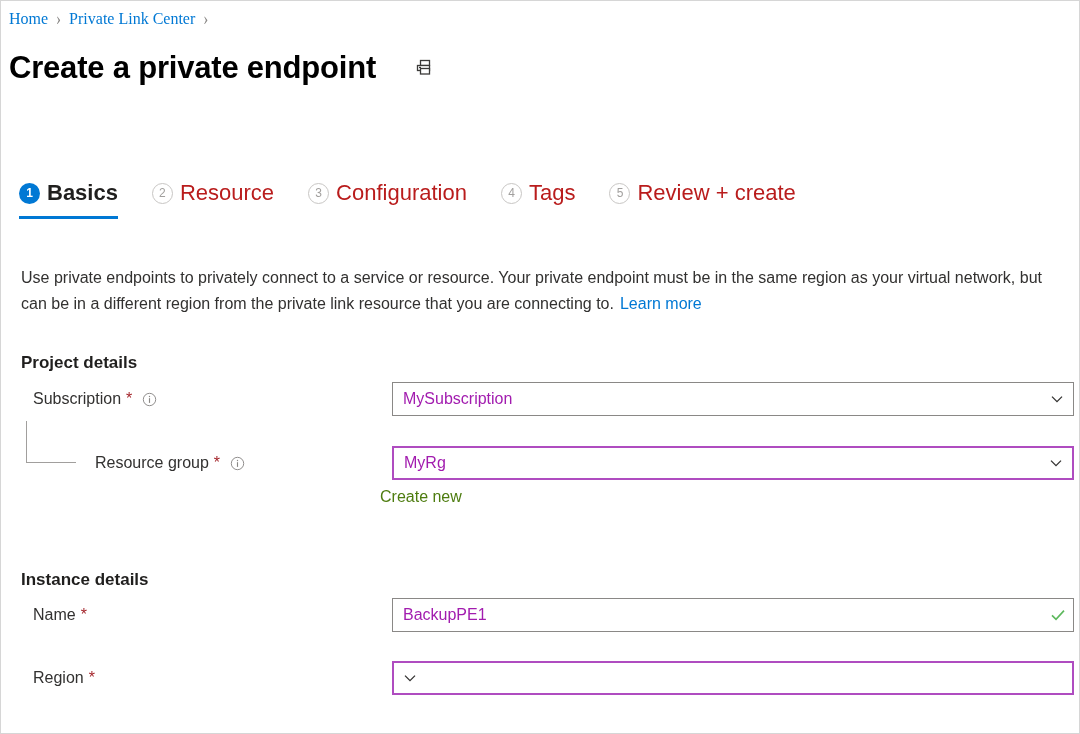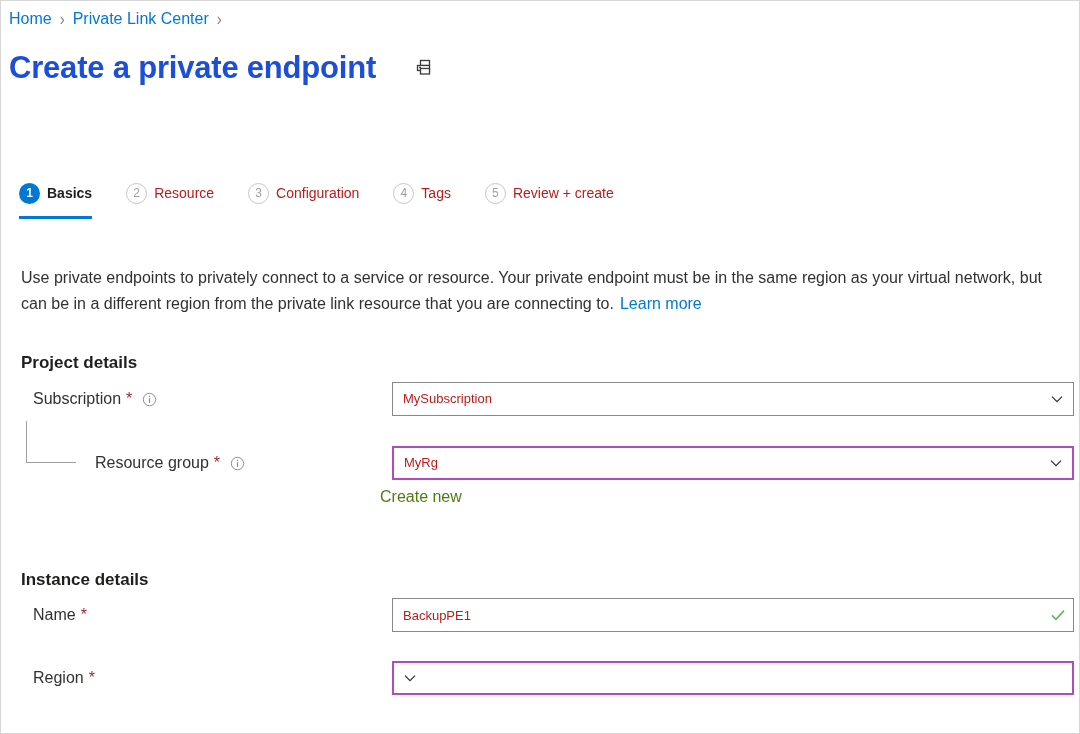--- a/index.html
+++ b/index.html
@@ -26,20 +26,21 @@
   
   .breadcrumb {
     position: absolute;
     left: 8px;
     top: 8px;
     display: flex;
     align-items: center;
     font-size: 16px;
     line-height: 20px;
     white-space: nowrap;
+    font-family: Liberation Serif, serif;
   }
   .bc-link {
     color: #0078d4;
     cursor: pointer;
   }
   .bc-sep {
     color: #8a8886;
     margin: 0 8px;
     font-size: 15px;
     display: inline-block;
@@ -51,21 +52,21 @@
     position: absolute;
     left: 8px;
     top: 48px;
     display: flex;
     align-items: center;
   }
   .page-title {
     font-size: 31px;
     line-height: 38px;
     font-weight: 600;
-    color: #1d4ed8;
+    color: #000000;
     letter-spacing: -0.2px;
     margin: 0;
   }
   .print-btn {
     margin-left: 35px;
     width: 28px;
     height: 28px;
     display: flex;
     align-items: center;
     justify-content: center;
@@ -113,21 +114,21 @@
     background: #0078d4;
     color: #ffffff;
     font-weight: 600;
   }
   .tab.inactive .tab-num {
     background: transparent;
     color: #a19f9d;
     border: 1px solid #c8c6c4;
   }
   .tab-label {
-    font-size: 14px;
+    font-size: 22px;
     line-height: 22px;
     white-space: nowrap;
   }
   .tab.active .tab-label {
     color: #201f1e;
     font-weight: 600;
   }
   .tab.inactive .tab-label {
     color: #b91c1c;
   }
@@ -224,23 +225,23 @@
     background: #ffffff;
     border: 1px solid #8a8886;
     cursor: pointer;
   }
   .control.accent {
     border: 2px solid #af4cc0;
     gap: 7px;
   }
   .control .value {
     flex: 1;
-    font-size: 13px;
+    font-size: 16px;
     line-height: 22px;
-    color: #b91c1c;
+    color: #a21caf;
     padding-left: 10px;
     overflow: hidden;
     text-overflow: ellipsis;
     white-space: nowrap;
   }
   .control .chevron {
     width: 32px;
     display: flex;
     align-items: center;
     justify-content: center;

